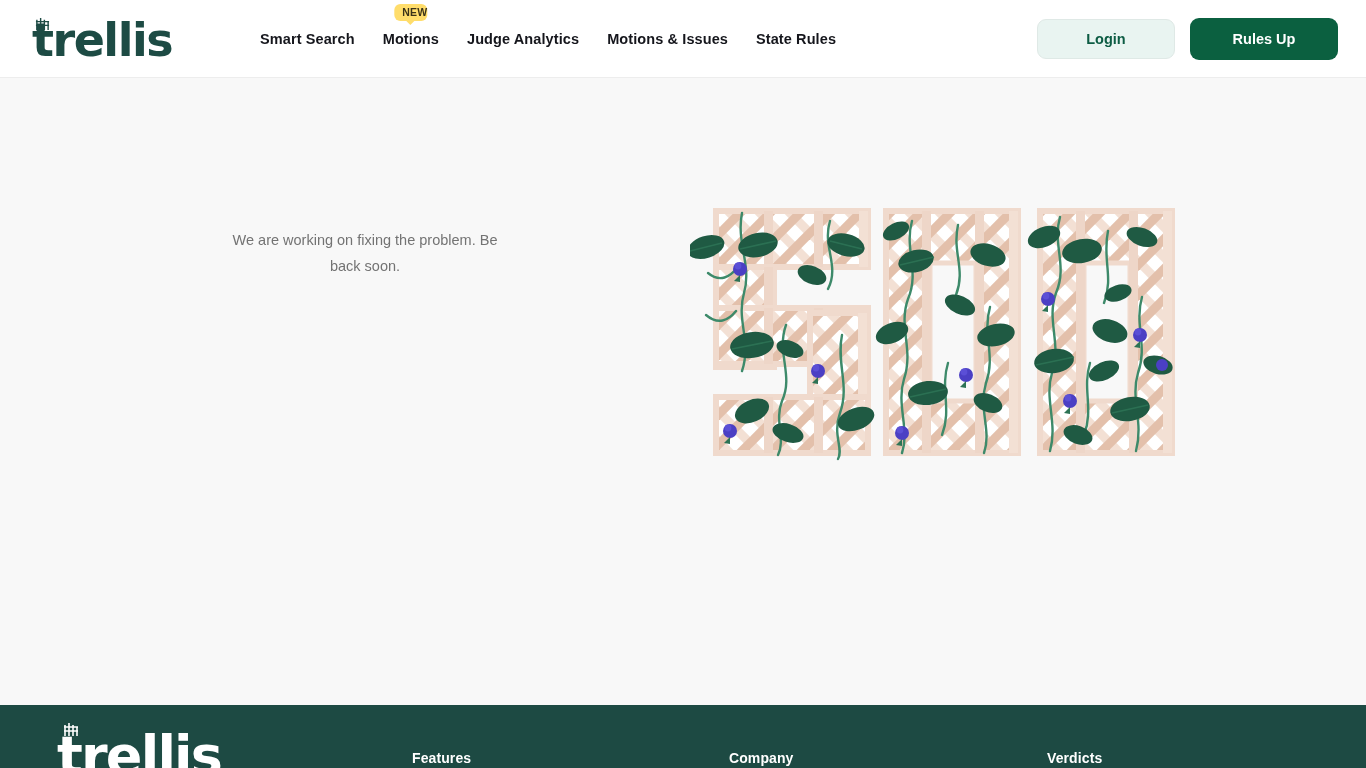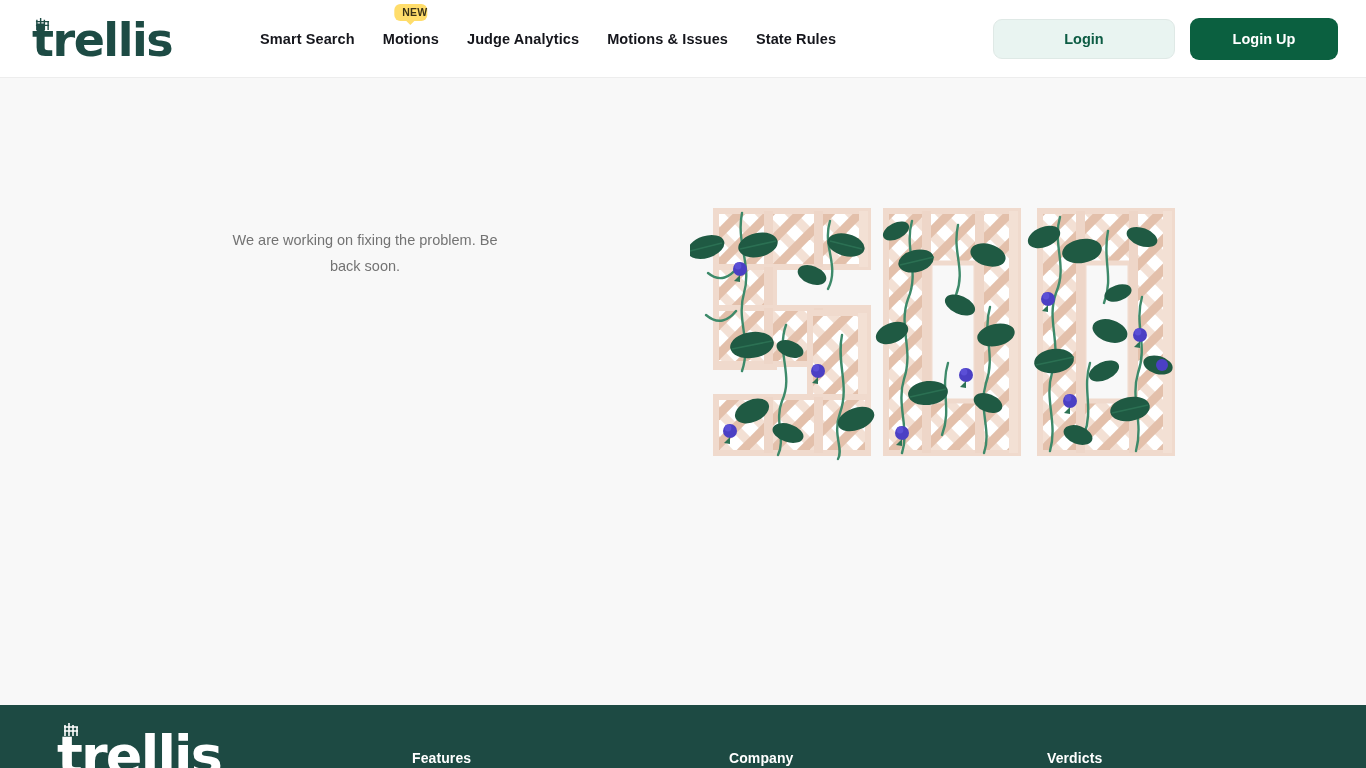--- a/index.html
+++ b/index.html
@@ -113,21 +113,21 @@
 
   .btn {
     border: none;
     cursor: pointer;
     font-family: "Liberation Sans", sans-serif;
     font-weight: bold;
     border-radius: 9px;
   }
 
   .btn-login {
-    width: 182px;
+    width: 138px;
     height: 40px;
     background: #e9f4f1;
     border: 1px solid #dfe9e6;
     color: #0d5c44;
     font-size: 14.5px;
   }
 
   .btn-signup {
     width: 148px;
     height: 42px;
@@ -272,21 +272,21 @@
     <div class="nav-item">
       <span>Motions &amp; Issues</span>
     </div>
     <div class="nav-item">
       <span>State Rules</span>
     </div>
   </nav>
 
   <div class="header-actions">
     <button class="btn btn-login">Login</button>
-    <button class="btn btn-signup">Login Up</button>
+    <button class="btn btn-signup">Rules Up</button>
   </div>
 </div>
 
 <div class="main">
 
   <div class="error-block">
     <p class="error-sub">We are working on fixing the problem. Be back soon.</p>
   </div>
 
   <div class="illustration">

